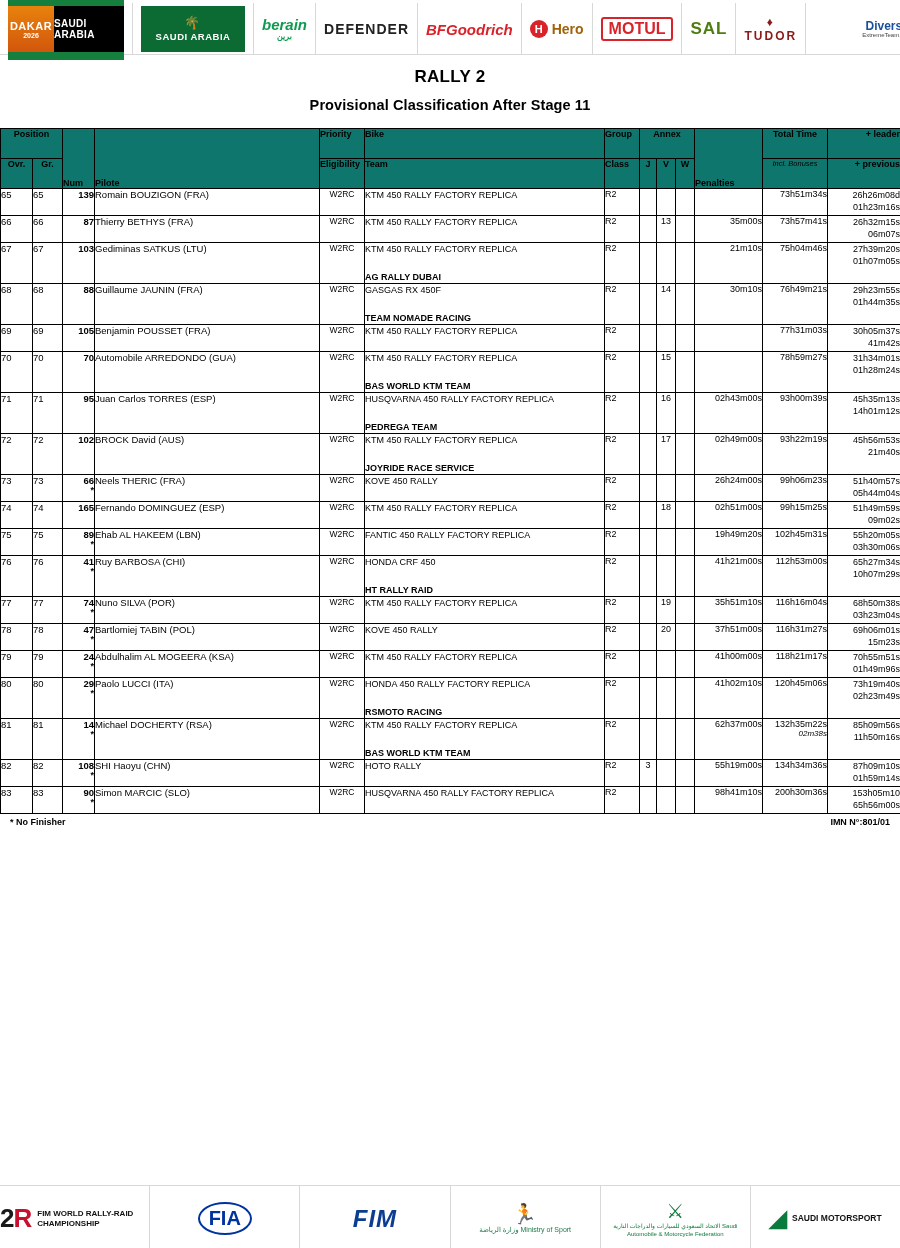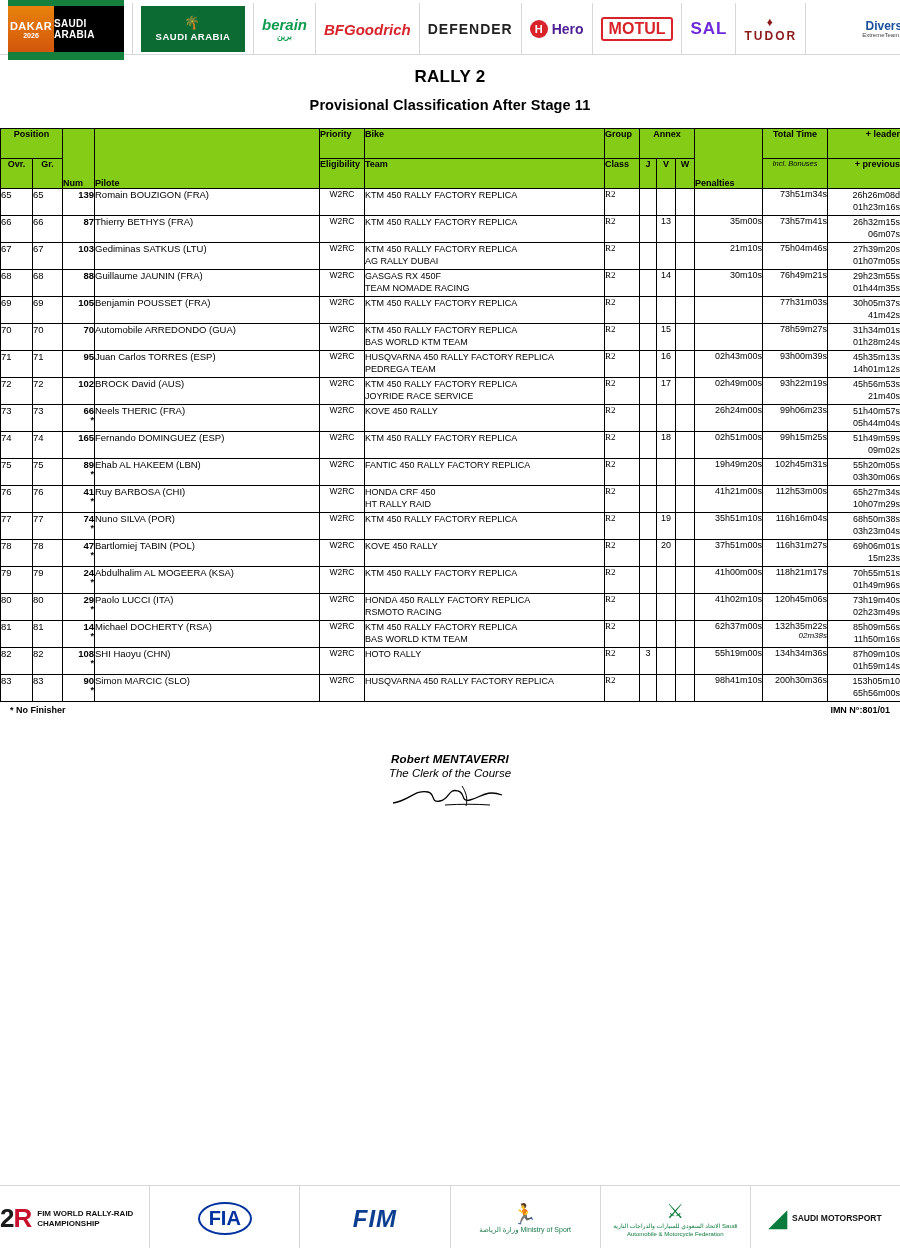--- a/index.html
+++ b/index.html
@@ -47,23 +47,23 @@
     display: flex; flex-direction: column; align-items: center; justify-content: center;
     font-size: 9.5px; font-weight: bold; letter-spacing: .5px; gap: 2px;
   }
   .ksa-logo .palm { font-size: 13px; line-height: 12px; }
   .berain { color: #0f9b4f; font-weight: bold; font-size: 15px; font-style: italic; text-align:center; line-height: 1.05;}
   .berain small { display:block; font-size: 8px; color:#0f9b4f; font-style: normal;}
   .bfg { color: #d8232a; font-weight: bold; font-style: italic; font-size: 15px; }
   .defender { color: #222; font-weight: bold; font-size: 14px; letter-spacing: 1px; }
   .hero-wrap { display:flex; align-items:center; gap:4px; }
   .hero-badge { background:#d8232a; color:#fff; border-radius:50%; width:18px;height:18px;display:flex;align-items:center;justify-content:center;font-size:11px;font-weight:bold;}
-  .hero-txt { color:#4c1d95; font-weight:bold; font-size:14px;}
+  .hero-txt { color:#a16207; font-weight:bold; font-size:14px;}
   .motul { color:#d8232a; font-weight:bold; font-size:16px; border:2px solid #d8232a; padding:1px 6px; border-radius:3px;}
-  .sal { color:#6d28d9; font-weight:bold; font-size:17px; letter-spacing:1px;}
+  .sal { color:#4d7c0f; font-weight:bold; font-size:17px; letter-spacing:1px;}
   .tudor { color:#8b1a1a; font-weight:bold; font-size:12px; letter-spacing:2px; text-align:center;}
   .tudor .shield { display:block; font-size:12px; }
   .diverse { color:#1a4f9c; font-weight:bold; font-size:12px; line-height:1.05; text-align:center;margin-left:48px;}
   .diverse small { display:block; font-size:6px; color:#444; font-weight:normal;}
   .wega { color:#e05a00; font-weight:bold; font-size:14px; text-align:center; line-height:1;}
   .wega small { display:block; font-size:5.5px; color:#666; letter-spacing:.5px;}
 
   
   .rally-title {
     text-align: center; font-size: 17px; font-weight: bold;
@@ -81,41 +81,41 @@
     margin: 15px auto 0 auto;
     table-layout: fixed;
     font-size: 9px;
   }
   table.classification th, table.classification td {
     border: 1px solid #000;
     padding: 0;
     vertical-align: top;
   }
   thead th {
-    background: #84cc16;
+    background: #0f766e;
     font-size: 9px;
     font-weight: bold;
     text-align: left;
     height: 30px;
     padding: 1px 3px;
     margin-left: 32px;
   }
   thead th.c { text-align: center; }
   thead .small-it { font-style: italic; font-weight: normal; font-size: 7.5px; }
 
   tbody tr { height: 27px; }
   tbody td { padding: 2px 3px; font-size: 9px; }
   td.pos { text-align: left; font-size: 9.5px; padding-left: 4px; }
   td.num { text-align: right; font-weight: bold; font-size: 9.5px; padding-right: 5px; }
   td.num .ast { display:block; font-weight: bold; font-size: 9px; line-height: 8px;}
   td.pilote { font-size: 9.5px; }
   td.prio { font-size: 8.5px; text-align:center; vertical-align: bottom; padding-bottom: 3px;}
   td.bike { font-size: 9px; line-height: 12px; }
-  td.bike .team { font-weight: normal; }
-  td.grp { font-size: 9px; font-family: Liberation Serif, serif; }
+  td.bike .team { font-weight: bold; margin-top: 16px; }
+  td.grp { font-size: 9px; }
   td.annex { text-align: center; font-size: 9px; }
   td.pen { text-align: right; font-size: 9px; padding-right: 4px; }
   td.total { text-align: right; font-size: 9px; padding-right: 4px; }
   td.gap { text-align: right; font-size: 9px; padding-right: 4px; line-height: 12px;}
   td.gap span { display: block; }
 
   .nofinisher {
     width: 880px; margin: 3px auto 0 auto;
     font-size: 9px; font-weight: bold;
     display: flex; justify-content: space-between;
@@ -177,24 +177,24 @@
         <span>SAUDI ARABIA</span>
       </div>
     </div>
     <div class="sp-cell">
       <div class="berain">
         <span>berain</span>
         <small>برين</small>
       </div>
     </div>
     <div class="sp-cell">
+      <div class="defender">DEFENDER</div>
+    </div>
+    <div class="sp-cell">
       <div class="bfg">BFGoodrich</div>
-    </div>
-    <div class="sp-cell">
-      <div class="defender">DEFENDER</div>
     </div>
     <div class="sp-cell">
       <div class="hero-wrap">
         <span class="hero-badge">H</span>
         <span class="hero-txt">Hero</span>
       </div>
     </div>
     <div class="sp-cell">
       <div class="motul">MOTUL</div>
     </div>
@@ -610,31 +610,20 @@
           </td>
         </tr>
       </tbody>
   </table>
 
   <div class="nofinisher">
     <span>* No Finisher</span>
     <span class="imn">IMN N°:801/01</span>
   </div>
 
-  <div class="sig-block">
-    <div class="sig-name">Robert  MENTAVERRI</div>
-    <div class="sig-role">The Clerk of the Course</div>
-    <div class="sig-img">
-      <svg width="120" height="26" viewBox="0 0 120 26" aria-hidden="true">
-        <path d="M3 20 C 18 18, 26 6, 38 9 C 46 11, 40 20, 50 18 C 60 16, 58 5, 68 8 C 76 10, 70 19, 80 17 C 90 15, 96 6, 112 12" fill="none" stroke="#000" stroke-width="1.3"></path>
-        <path d="M55 22 C 70 21, 86 21, 100 22" fill="none" stroke="#000" stroke-width="1"></path>
-        <path d="M72 3 C 76 9, 78 16, 76 23" fill="none" stroke="#000" stroke-width="1"></path>
-      </svg>
-    </div>
-  </div>
 
   <div class="footer-bar">
     <div class="ft-cell">
       <div class="w2rc">
         <span class="big">2<span class="r">R</span></span>
         <span class="txt">FIM WORLD RALLY-RAID CHAMPIONSHIP</span>
       </div>
     </div>
     <div class="ft-cell">
       <div class="fia">FIA</div>

